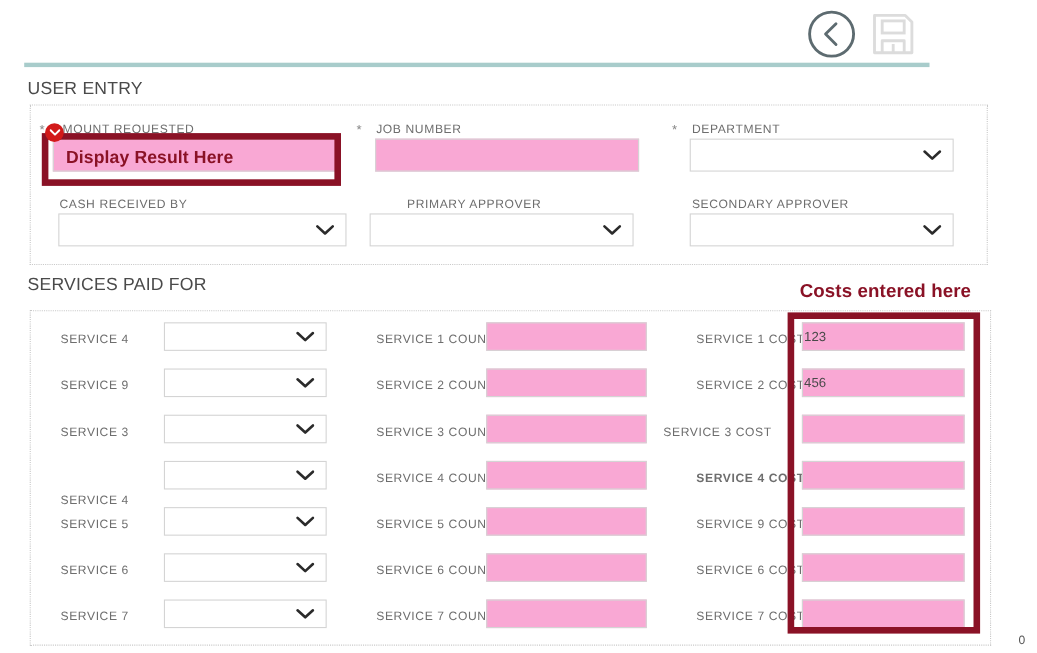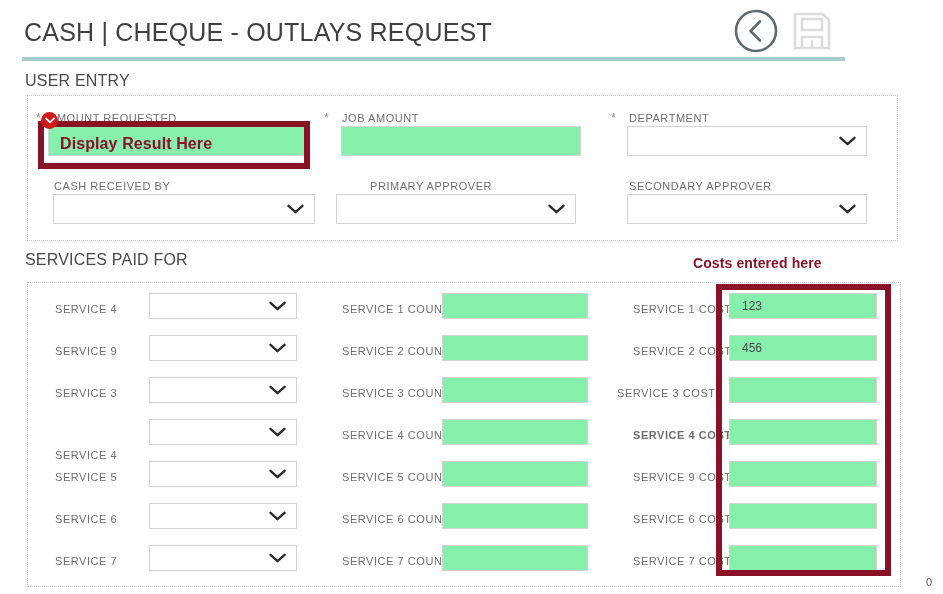--- a/index.html
+++ b/index.html
@@ -98,25 +98,25 @@
   }
   .req-star {
     position: absolute;
     font-size: 12px;
     color: #8a8a8a;
   }
   .text-input {
     position: absolute;
     box-sizing: border-box;
     border: 1px solid #d4d4d4;
-    background: #86efac;
+    background: #f9a8d4;
     font-family: "Liberation Sans", sans-serif;
     font-size: 12px;
     color: #4a4a4a;
-    padding: 0 12px;
+    padding: 0 1px;
     outline: none;
   }
   .select-box {
     position: absolute;
     box-sizing: border-box;
     border: 1px solid #d4d4d4;
     background: #ffffff;
     display: flex;
     align-items: center;
     justify-content: flex-end;
@@ -145,22 +145,22 @@
     left: 716px; top: 284px;
     width: 175px; height: 292px;
   }
   .anno-text {
     position: absolute;
     color: #8a1226;
     font-weight: bold;
     white-space: nowrap;
   }
   #costs-anno-label {
-    left: 693px; top: 255px;
-    font-size: 14px;
+    left: 727px; top: 255px;
+    font-size: 17px;
     letter-spacing: 0.1px;
   }
   #amount-result-text {
     left: 60px; top: 135px;
     font-size: 16px;
     letter-spacing: 0.1px;
   }
   .anno-dot {
     position: absolute;
     left: 41px; top: 112px;
@@ -179,21 +179,20 @@
     left: 926px;
     top: 576px;
     font-size: 11px;
     color: #555555;
   }
 </style>
 </head>
 <body>
 
 <div class="page-header">
-  <div class="page-title">CASH | CHEQUE - OUTLAYS REQUEST</div>
 
   <div class="header-actions">
     <button class="icon-btn" aria-label="Back">
       <svg class="svg-icon" width="46" height="46" viewBox="0 0 46 46">
         <circle cx="23" cy="23" r="20" fill="none" stroke="#5d6b70" stroke-width="2.6"></circle>
         <polyline points="27,13.5 17.5,23 27,32.5" fill="none" stroke="#5d6b70" stroke-width="2.6" stroke-linecap="round" stroke-linejoin="round"></polyline>
       </svg>
     </button>
 
     <button class="icon-btn disabled" aria-label="Save">
@@ -211,21 +210,21 @@
 
 <div class="section-heading" id="user-entry-heading">USER ENTRY</div>
 
 <div class="dotted-panel" id="user-entry-panel">
 
   <span class="req-star" style="left:8px; top:15px;">*</span>
   <div class="field-label" style="left:21px; top:16px;">AMOUNT REQUESTED</div>
   <input class="text-input" style="left: 20px; top: 30px; width: 258px; height: 30px;" value="">
 
   <span class="req-star" style="left:296px; top:15px;">*</span>
-  <div class="field-label" style="left:314px; top:16px;">JOB AMOUNT</div>
+  <div class="field-label" style="left:314px; top:16px;">JOB NUMBER</div>
   <input class="text-input" style="left: 313px; top: 30px; width: 240px; height: 30px;" value="">
 
   <span class="req-star" style="left:583px; top:15px;">*</span>
   <div class="field-label" style="left:601px; top:16px;">DEPARTMENT</div>
   <div class="select-box" style="left:599px; top:30px; width:240px; height:30px;">
     <svg class="chevron" viewBox="0 0 17 10">
       <polyline points="1.5,1.8 8.5,8.2 15.5,1.8" fill="none" stroke="#2b2b2b" stroke-width="2.4" stroke-linecap="round" stroke-linejoin="round"></polyline>
     </svg>
   </div>
 
@@ -289,21 +288,21 @@
       </div>
       <div>
         <div class="field-label" style="left:27px; top:104px;">SERVICE 3</div>
         <div class="select-box" style="left:121px; top:94px; width:148px; height:26px;">
           <svg class="chevron" viewBox="0 0 17 10">
             <polyline points="1.5,1.8 8.5,8.2 15.5,1.8" fill="none" stroke="#2b2b2b" stroke-width="2.4" stroke-linecap="round" stroke-linejoin="round"></polyline>
           </svg>
         </div>
         <div class="field-label" style="left:314px; top:104px;">SERVICE 3 COUNT</div>
         <input class="text-input" style="left: 414px; top: 94px; width: 146px; height: 26px;" value="">
-        <div class="field-label" style="left:589px; top:104px;">SERVICE 3 COST</div>
+        <div class="field-label" style="left:575px; top:104px;">SERVICE 3 COST</div>
         <input class="text-input" style="left: 701px; top: 94px; width: 148px; height: 26px;" value="">
       </div>
       <div>
         <div class="field-label" style="left:27px; top:146px;margin-top:20px;">SERVICE 4</div>
         <div class="select-box" style="left:121px; top:136px; width:148px; height:26px;">
           <svg class="chevron" viewBox="0 0 17 10">
             <polyline points="1.5,1.8 8.5,8.2 15.5,1.8" fill="none" stroke="#2b2b2b" stroke-width="2.4" stroke-linecap="round" stroke-linejoin="round"></polyline>
           </svg>
         </div>
         <div class="field-label" style="left:314px; top:146px;">SERVICE 4 COUNT</div>

